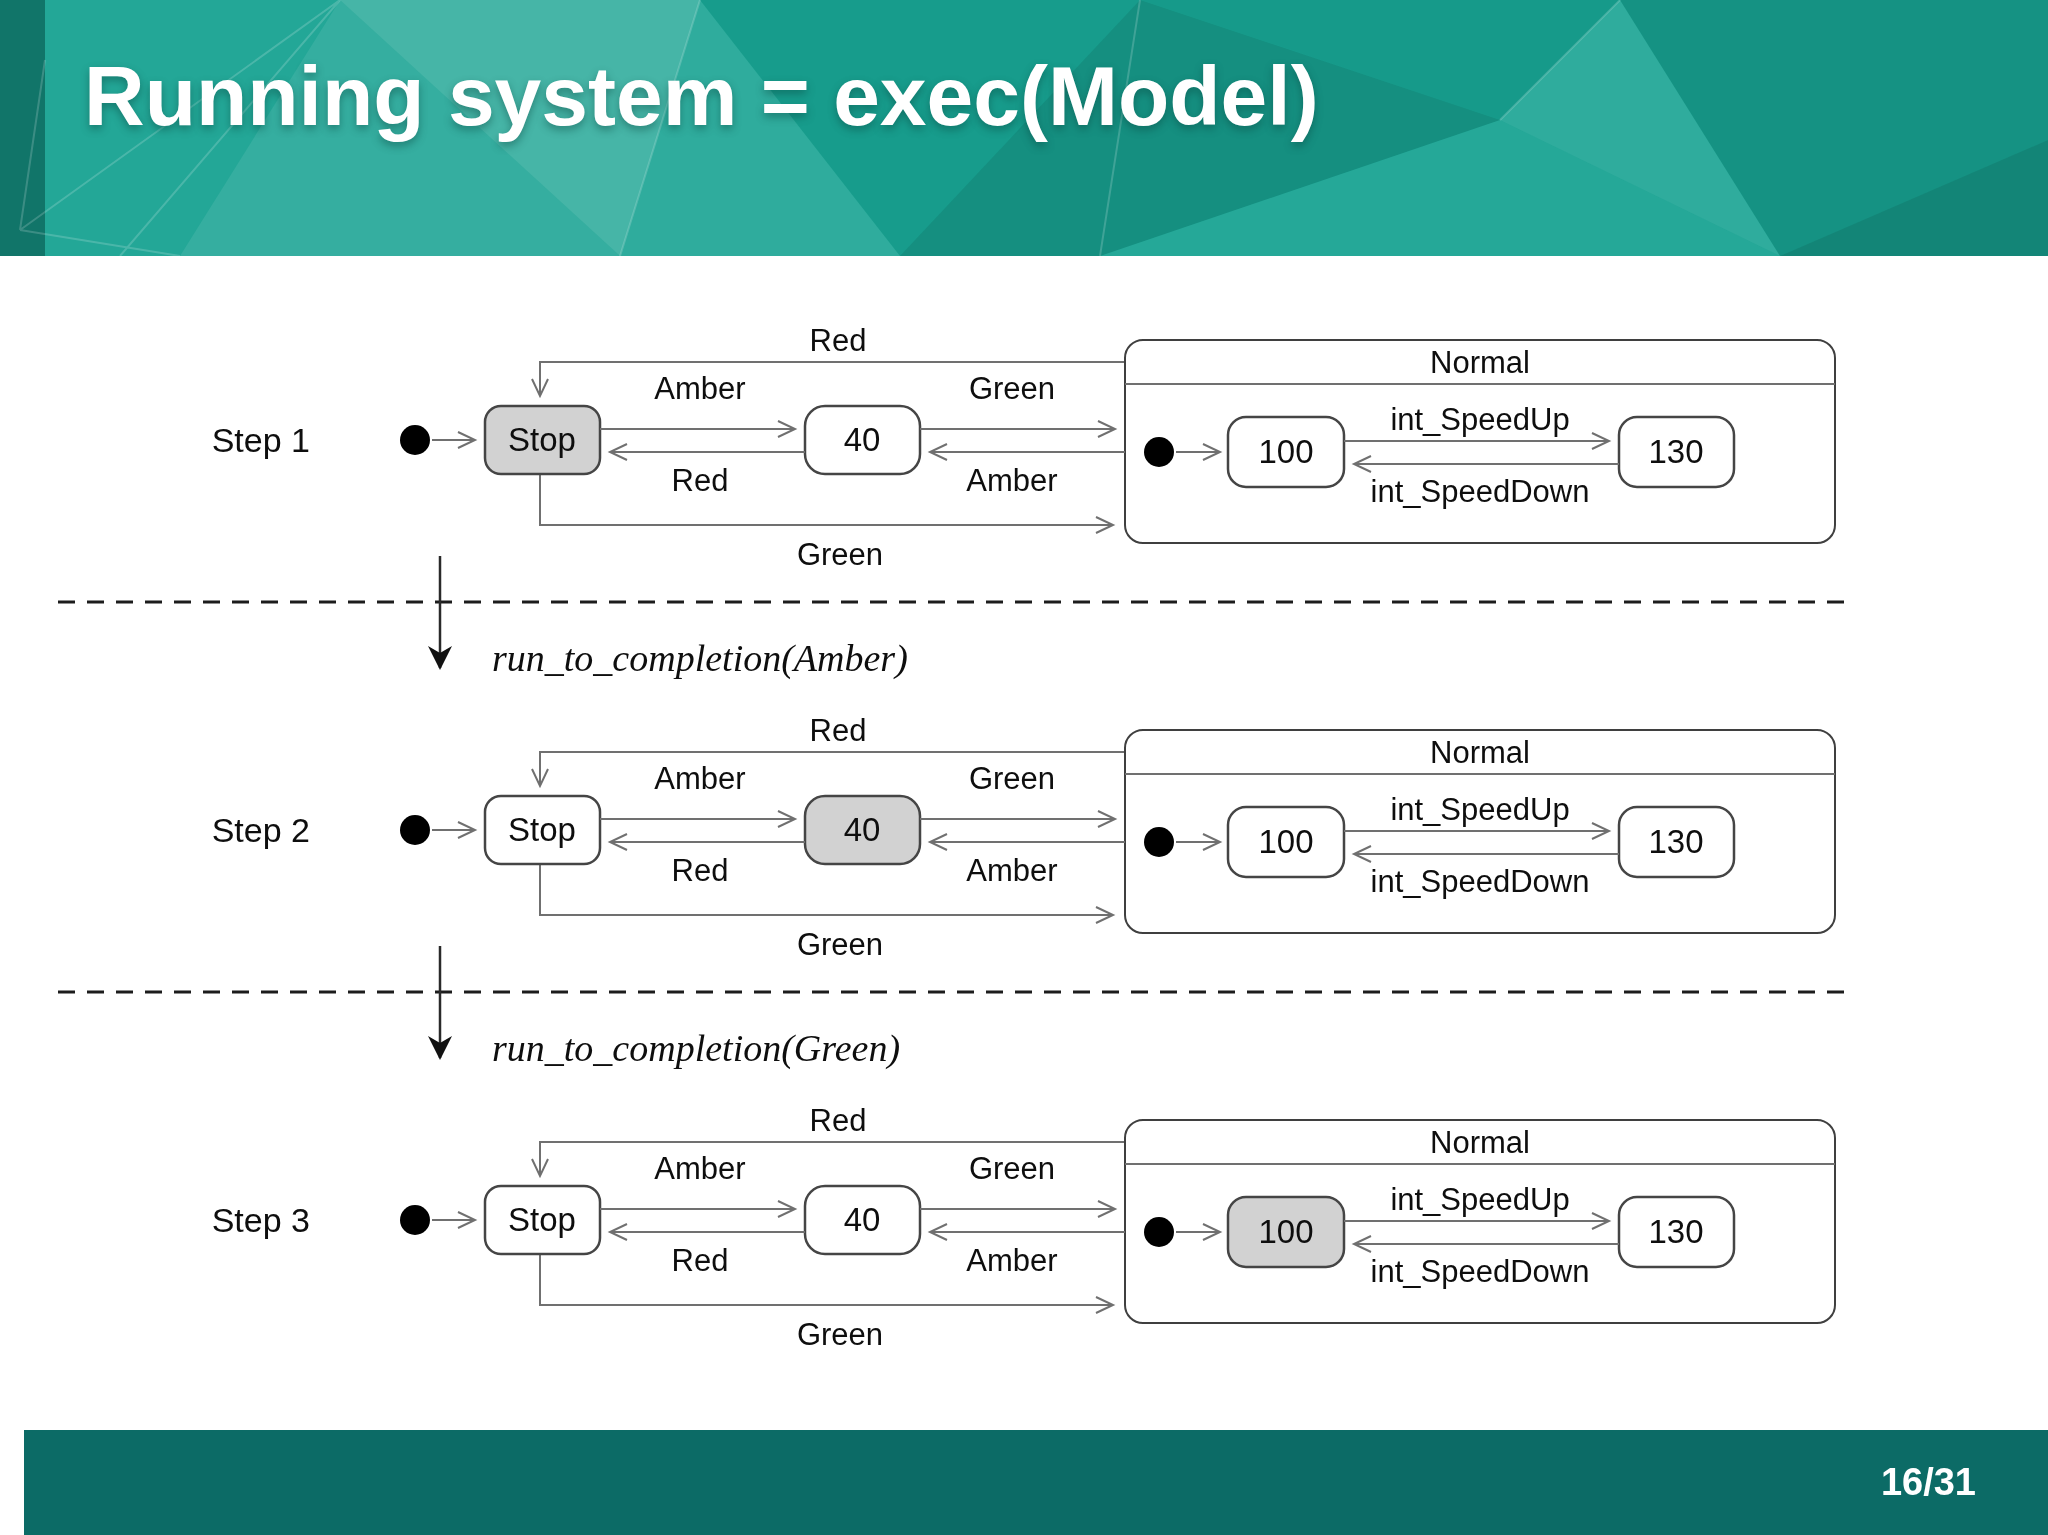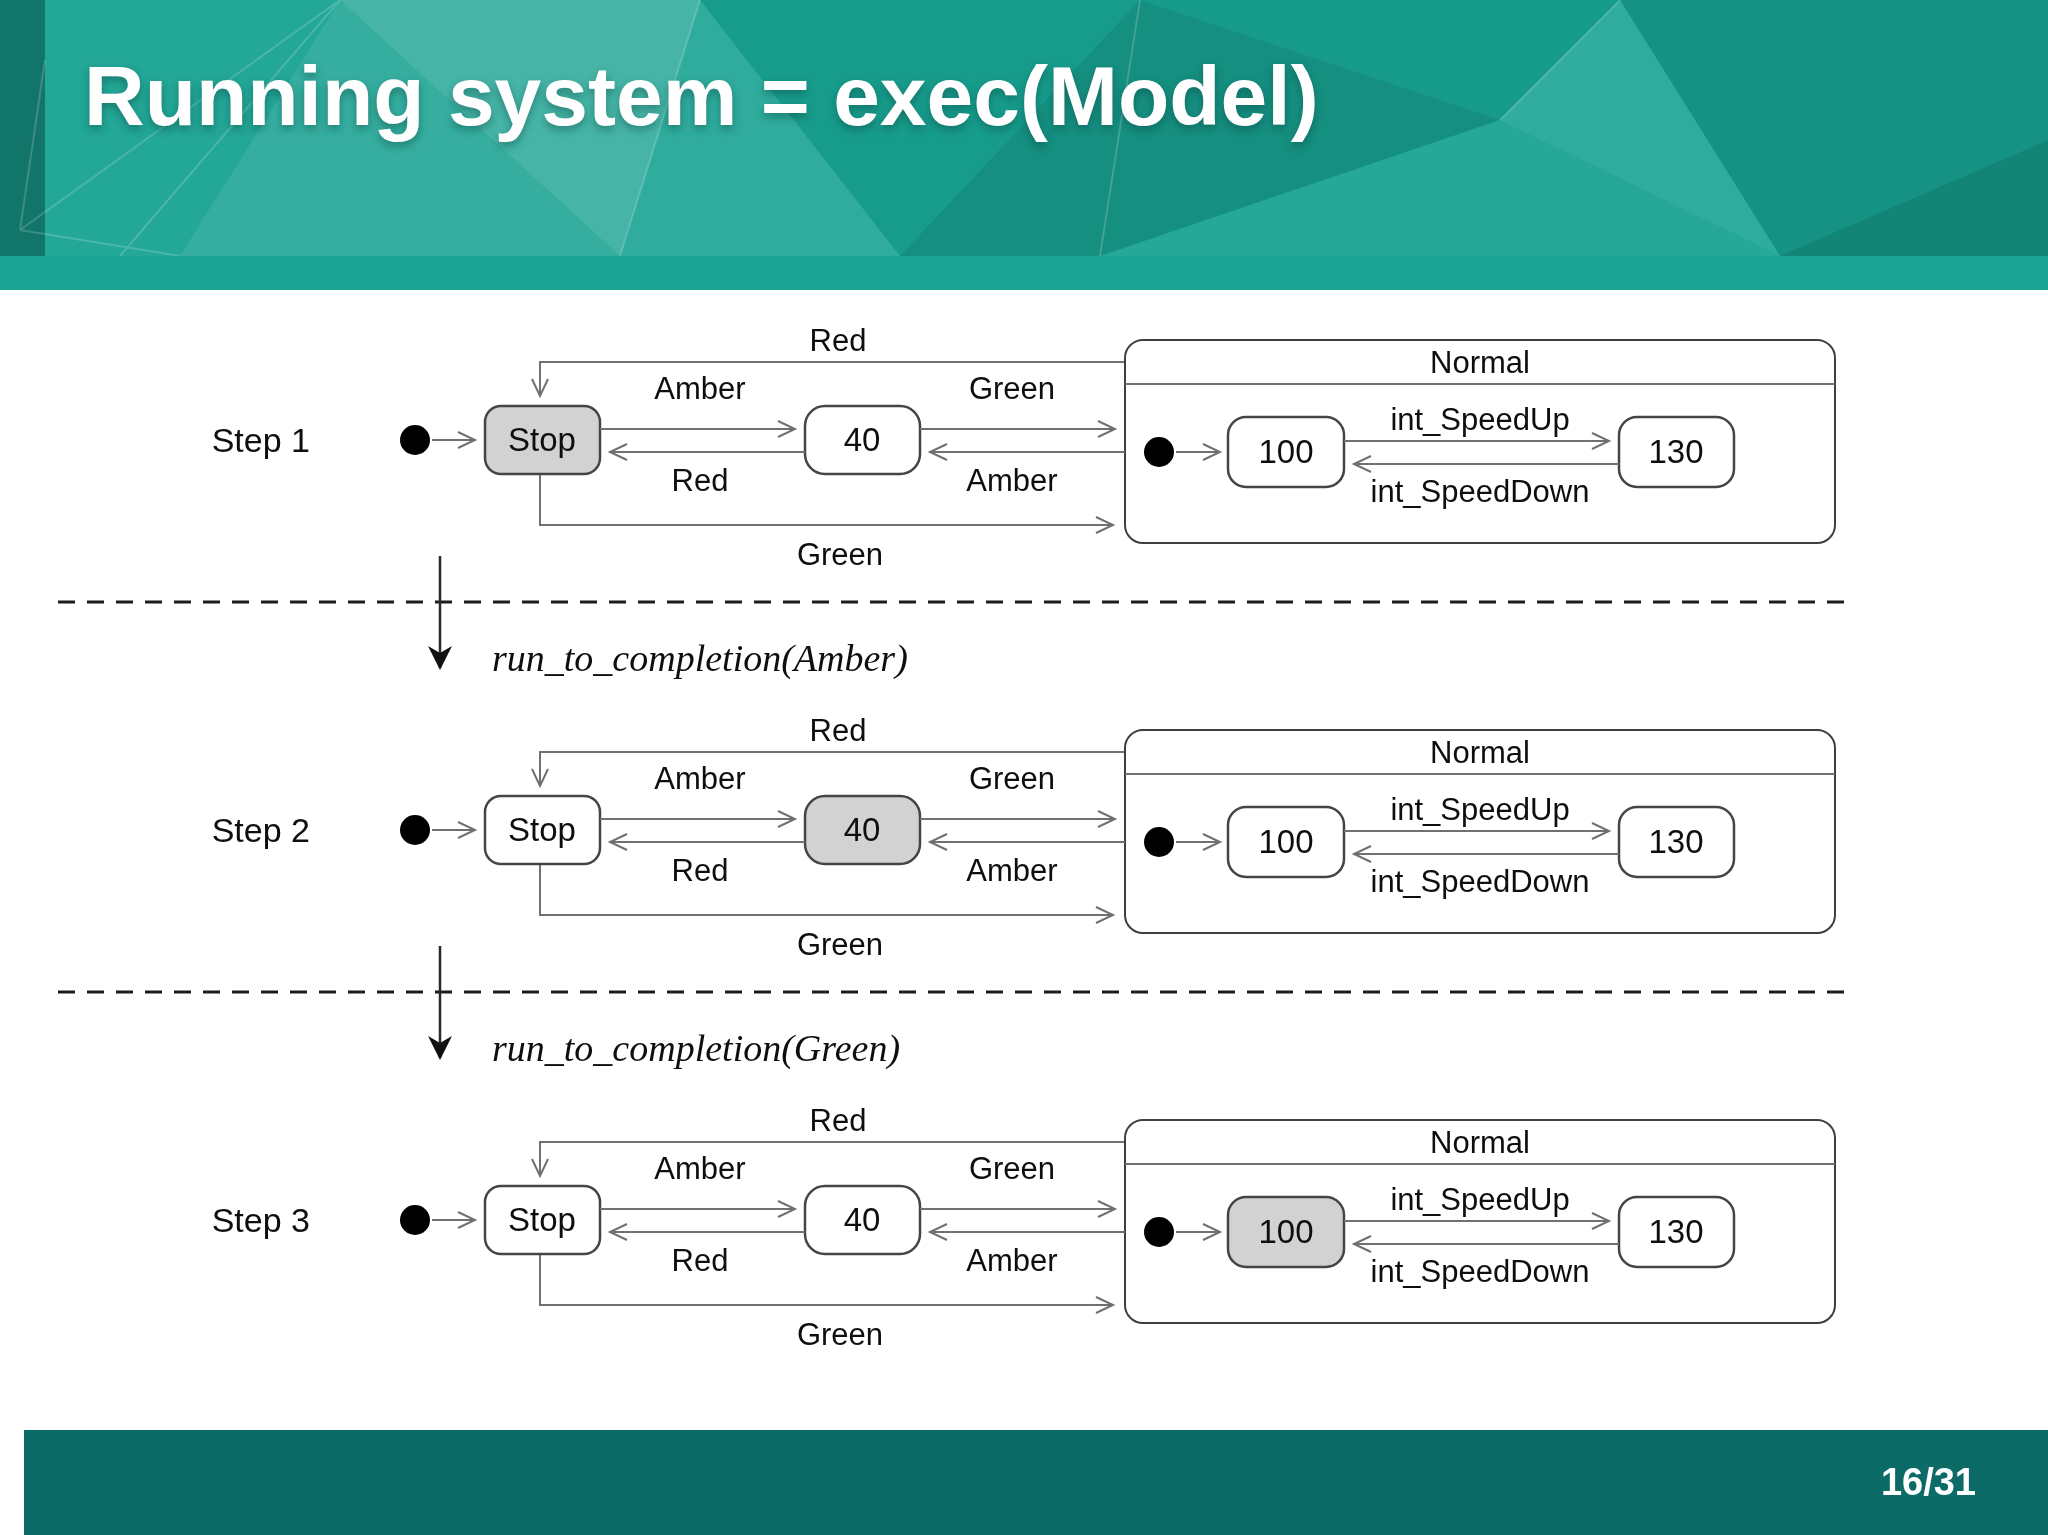--- a/index.html
+++ b/index.html
@@ -2,21 +2,21 @@
 <html style="--header-teal: #18a392; --footer-teal: #0c6b66; --active-fill: #d2d2d2; --diagram-stroke: #454545;"><head>
 <meta charset="utf-8">
 <style>
   html,body{margin:0;padding:0;}
   body{
     width:2048px;height:1535px;position:relative;background:#ffffff;
     font-family:"Liberation Sans",sans-serif;overflow:hidden;
   }
   
   .header{
-    position:absolute;left:0;top:0;width:2048px;height:290px;
+    position:absolute;left:0;top:0;width:2048px;height:256px;
     background:var(--header-teal,#18a392);overflow:hidden;
   }
   .header svg{position:absolute;left:0;top:0;}
   .slide-title{
     position:absolute;left:84px;top:48px;margin:0;
     font-size:84px;font-weight:700;color:#ffffff;letter-spacing:0px;
     text-shadow:0 4px 9px rgba(8,66,60,.45);
     font-family:"Liberation Sans",sans-serif;white-space:nowrap;
   }
   

